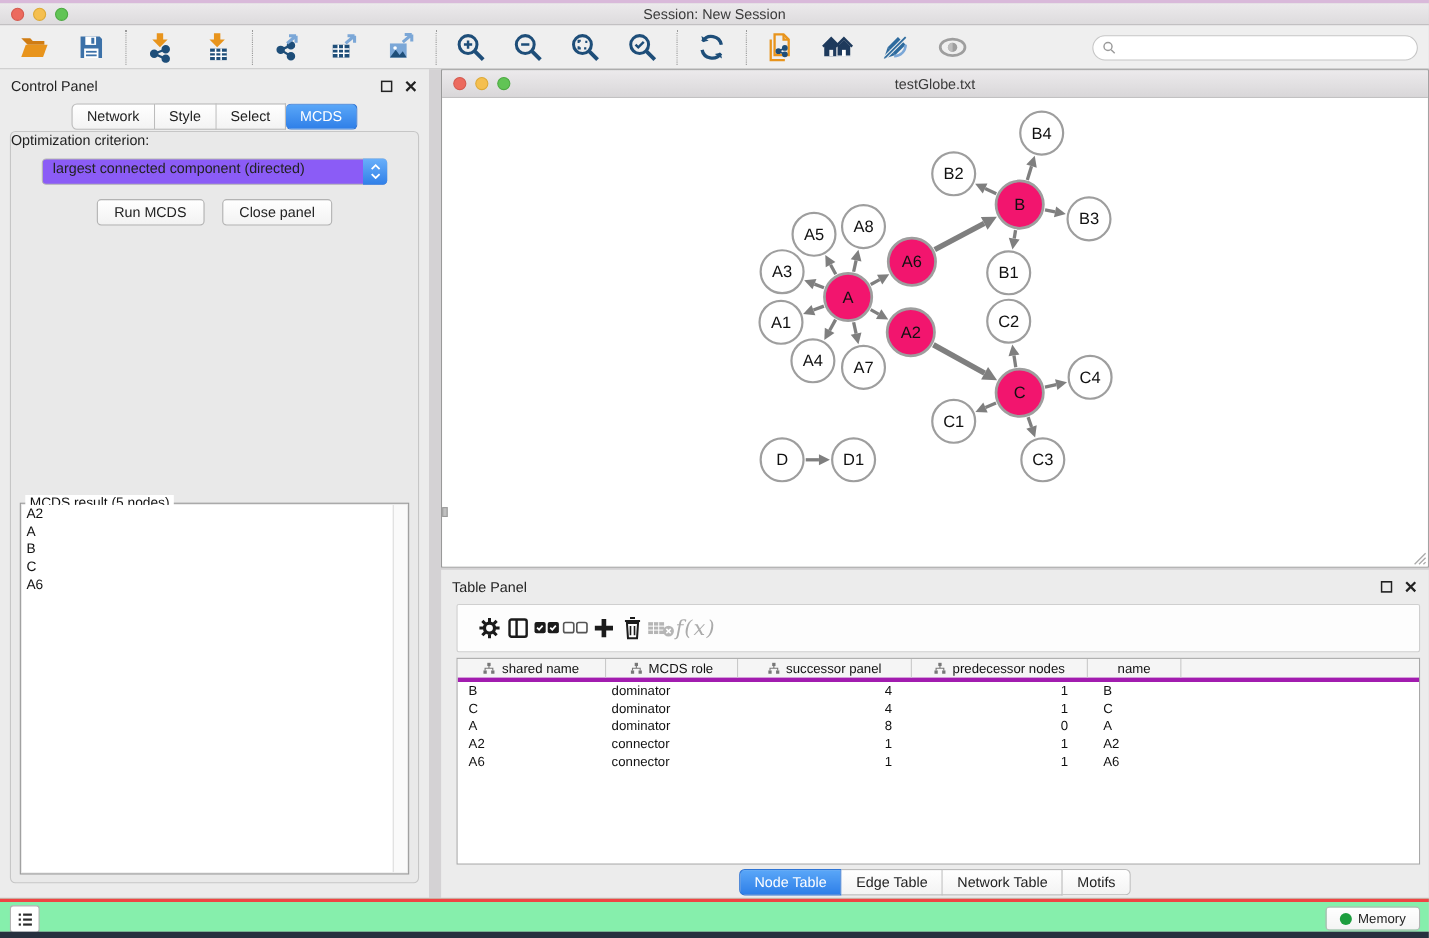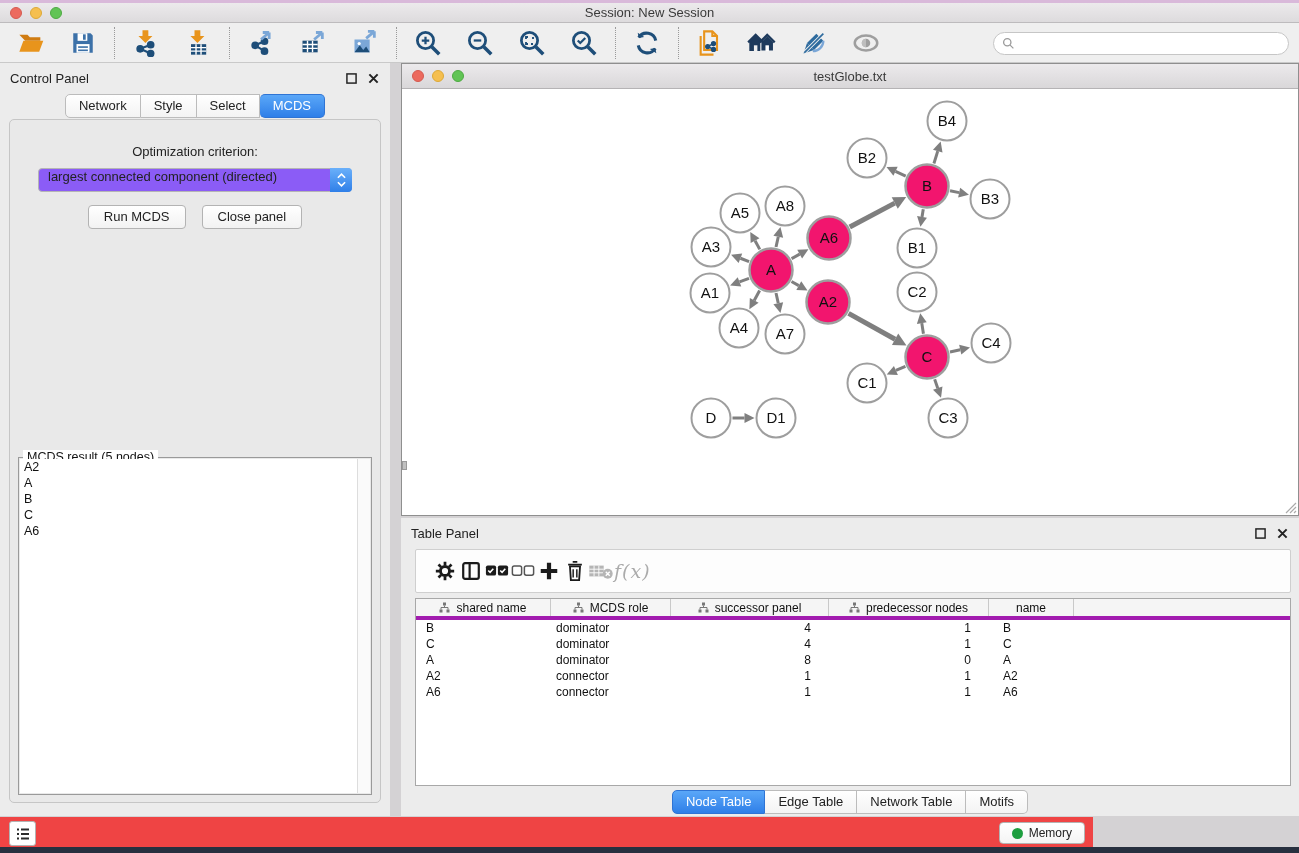--- a/index.html
+++ b/index.html
@@ -64,21 +64,21 @@
   .seg-tab:first-child { border-left:1px solid #bcbcbc; border-radius:5px 0 0 5px; }
   .seg-tab.last { border-radius:0 5px 5px 0; }
   .seg-tab.active {
     background:linear-gradient(#5aa7f8,#2f7fe8);
     color:#fff; border-color:#2f74d4; border-radius:5px;
   }
   #cp-body {
     position:absolute; left:9px; right:9px; top:56px; bottom:13px;
     background:#e9e9e9; border:1px solid #c6c6c6; border-radius:5px;
   }
-  #opt-label { text-align:center; margin-top:24px; font-size:13px; }
+  #opt-label { text-align:left; font-size:13px; }
   #criterion-select {
     margin:9px auto 0; width:314px; height:24px;
     background:#8b5cf6; border:1px solid #b5b5b5; border-radius:4px;
     display:flex; position:relative;
   }
   #criterion-select .value { padding-left:9px; font-size:13px; white-space:nowrap; }
   #criterion-select .cap {
     position:absolute; right:-1px; top:-1px; width:22px; height:24px;
     background:linear-gradient(#6ab0fa,#2f7fe8);
     border-radius:0 4px 4px 0; display:flex; flex-direction:column;
@@ -149,22 +149,22 @@
   .tbody-row { height:16px; }
   .td { font-size:12px; color:#111; line-height:16px; padding:0 5px; overflow:hidden; white-space:nowrap; }
   .td.c0 { padding-left:10px; }
   .td.c2, .td.c3 { text-align:right; padding-right:18px; }
   .td.c4 { padding-left:14px; }
   #tp-tabs { position:absolute; left:0; right:0; top:272px; display:flex; justify-content:center; }
   #tp-tabs .seg-tab { font-size:13px; }
 
   
   #status-bar {
-    position:absolute; left:0; top:817px; width:1093px; height:30px;
-    background:#ef4444; border-top:1px solid #ef4444;
+    position:absolute; left:0; top:817px; width:1299px; height:30px;
+    background:#86efac; border-top:3px solid #ef4444;
   }
   #task-btn {
     position:absolute; left:9px; top:3px; width:27px; height:25px;
     background:#fff; border:1px solid #b3b3b3; border-radius:3px;
     display:flex; align-items:center; justify-content:center;
   }
   #memory-btn {
     position:absolute; right:8px; top:4px; height:22px;
     background:linear-gradient(#ffffff,#f4f4f4); border:1px solid #b3b3b3; border-radius:4px;
     display:flex; align-items:center; gap:6px; padding:0 12px;

